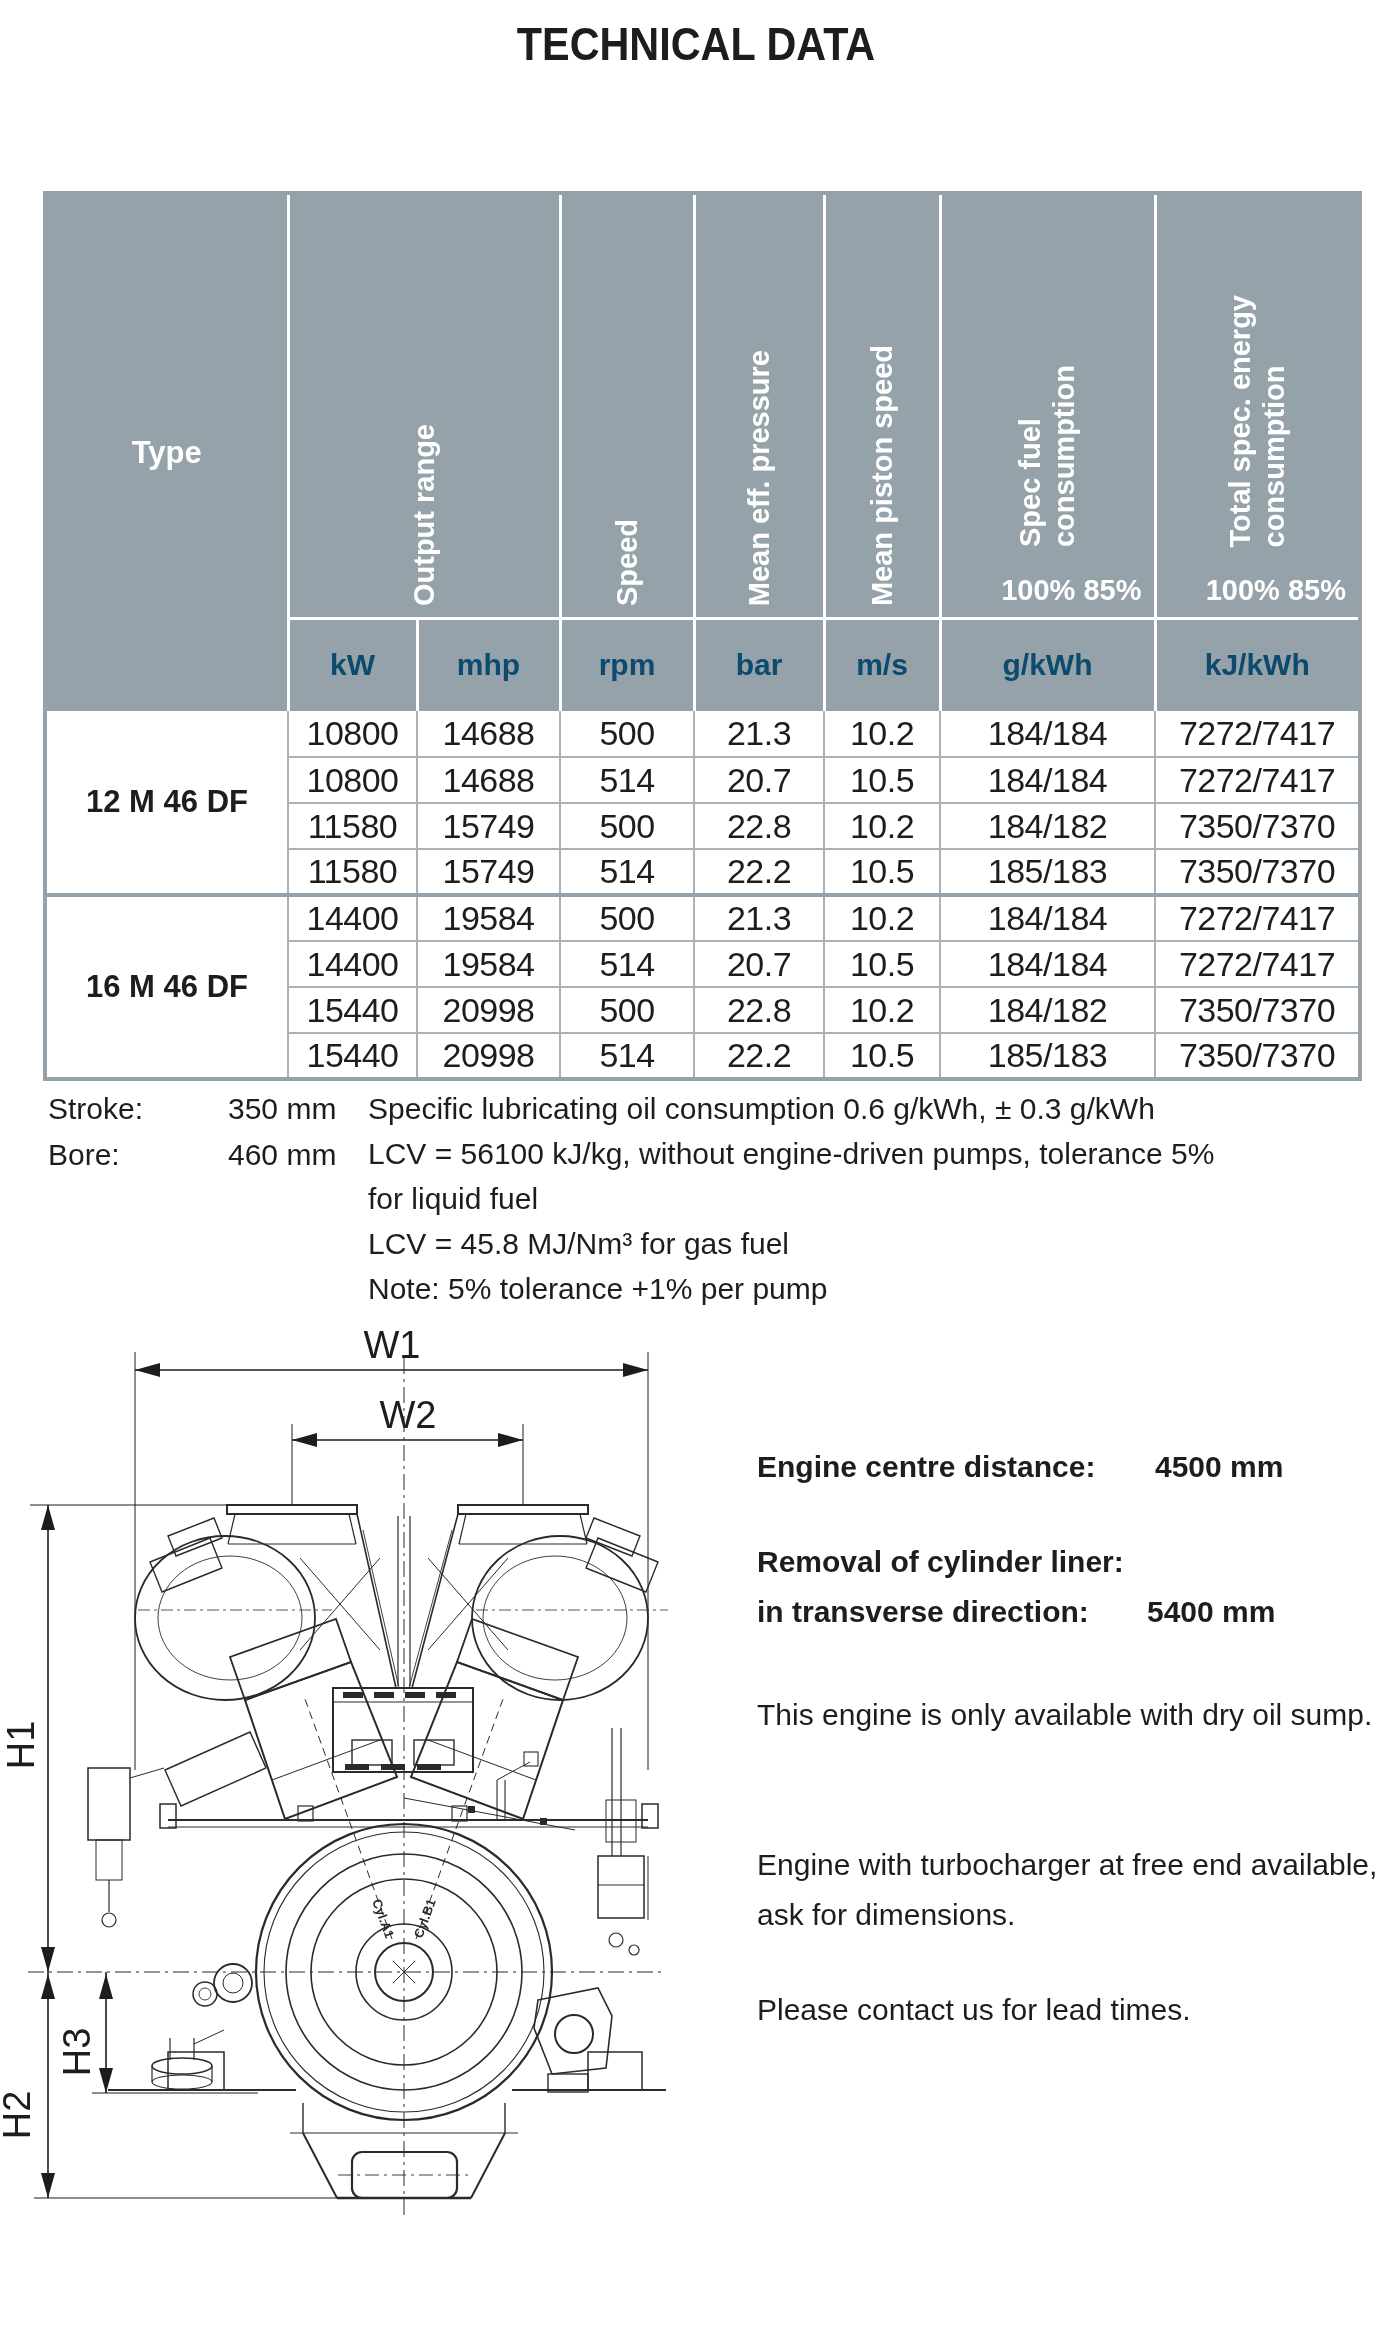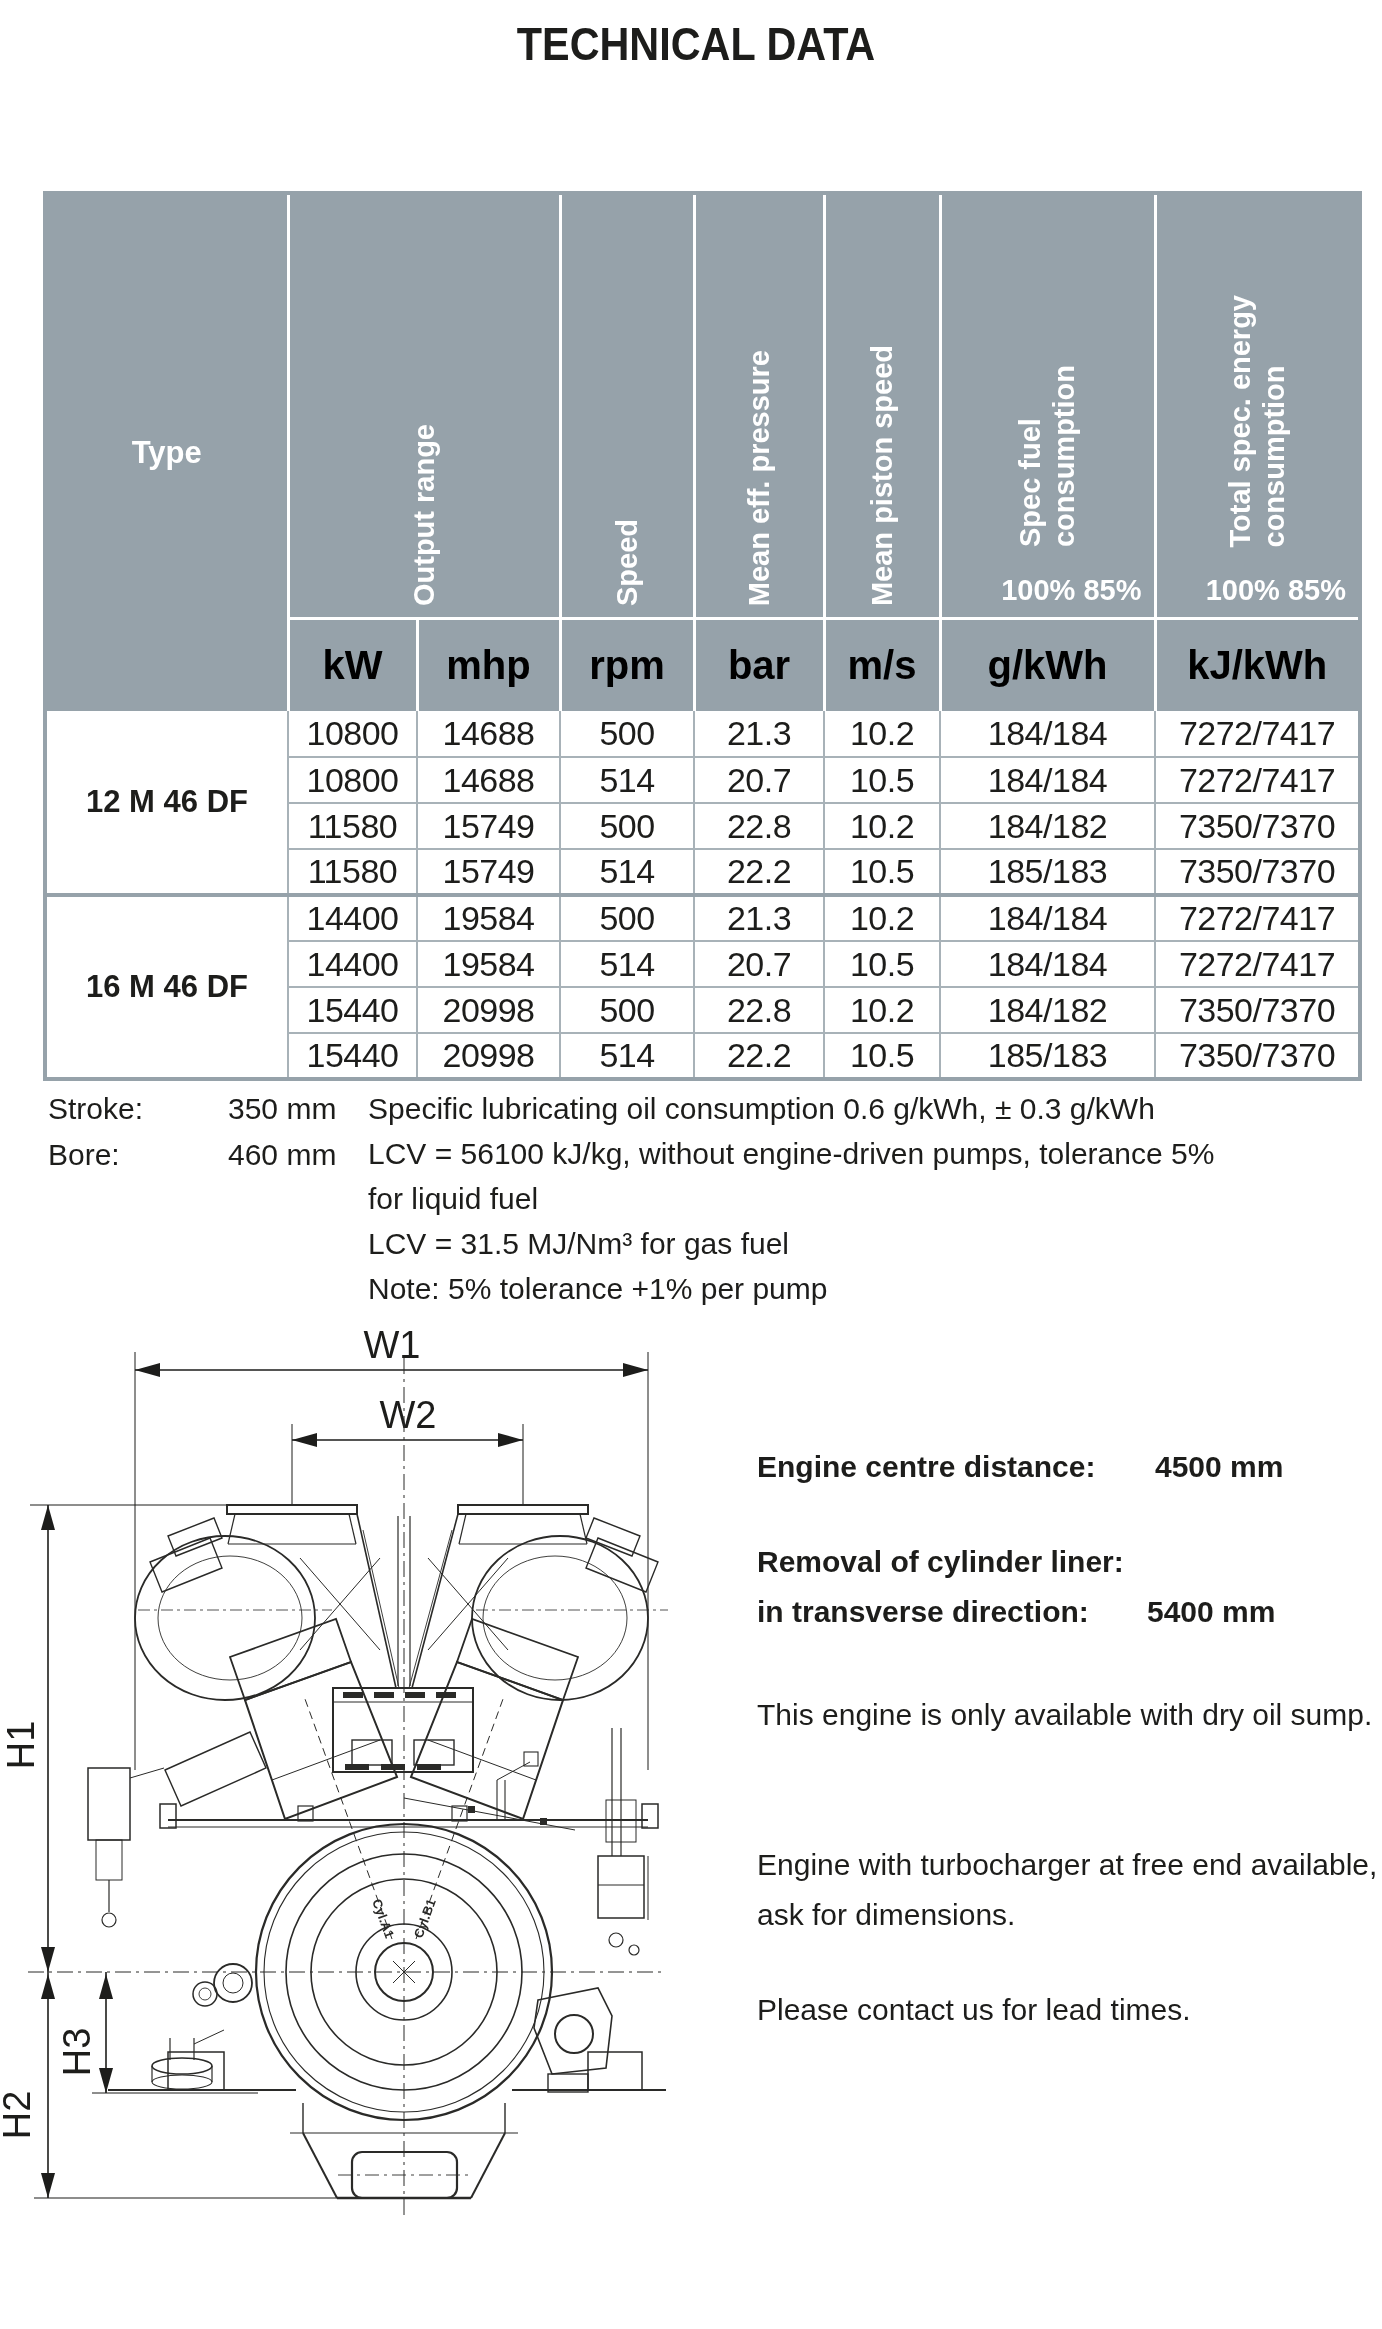--- a/index.html
+++ b/index.html
@@ -22,21 +22,21 @@
   .row-head{height:425px;}
   .row-units{height:93px;}
   .wl{border-left:3px solid #fff;}
   .rotwrap{display:flex;flex-direction:column;justify-content:flex-end;
            align-items:center;height:100%;box-sizing:border-box;padding-bottom:10px;}
   .rot{writing-mode:vertical-rl;transform:rotate(180deg);
        font-weight:bold;font-size:29px;line-height:1.18;white-space:pre;}
   .load{width:100%;box-sizing:border-box;text-align:right;padding:26px 12px 0 0;
         font-weight:bold;font-size:29px;}
   .unit{border-top:3px solid #fff;border-left:3px solid #fff;background:#96a2aa;
-        color:#000000;font-weight:bold;font-size:40px;text-align:center;vertical-align:middle;}
+        color:#0c4a6e;font-weight:bold;font-size:30px;text-align:center;vertical-align:middle;}
   tr.dr{height:46px;}
   td.d{border-left:2px solid #a8b2b8;border-top:2px solid #a8b2b8;
        text-align:center;vertical-align:middle;font-size:34px;letter-spacing:-0.5px;}
   tr.first td.d{border-top:none;}
   td.tcell{text-align:center;vertical-align:middle;font-weight:bold;font-size:31px;}
   tr.gsep td{border-top:4px solid #96a2aa !important;}
 
   
   .abs{position:absolute;}
   .note-line{font-size:30px;line-height:46px;white-space:nowrap;}
@@ -196,21 +196,21 @@
     </table>
 
   <div class="abs note-line" style="left:48px;top:1086px;">Stroke:</div>
   <div class="abs note-line" style="left:228px;top:1086px;">350 mm</div>
   <div class="abs note-line" style="left:48px;top:1132px;">Bore:</div>
   <div class="abs note-line" style="left:228px;top:1132px;">460 mm</div>
   <div class="abs notes-right" style="left:368px;top:1086px;">
     <div class="note-line">Specific lubricating oil consumption 0.6 g/kWh, ± 0.3 g/kWh</div>
     <div class="note-line">LCV = 56100 kJ/kg, without engine-driven pumps, tolerance 5%</div>
     <div class="note-line">for liquid fuel</div>
-    <div class="note-line">LCV = 31.5 MJ/Nm³ for gas fuel</div>
+    <div class="note-line">LCV = 45.8 MJ/Nm³ for gas fuel</div>
     <div class="note-line">Note: 5% tolerance +1% per pump</div>
   </div>
 
   <svg class="abs" style="left:0;top:1300px;" width="700" height="930" viewBox="0 0 700 930">
     <g stroke="#1d1d1b" stroke-width="1.6" fill="none">
 
       <line x1="135" y1="70" x2="648" y2="70"></line>
       <line x1="135" y1="52" x2="135" y2="470" stroke-width="1"></line>
       <line x1="648" y1="52" x2="648" y2="470" stroke-width="1"></line>
       <polygon points="135,70 160,63 160,77" fill="#1d1d1b" stroke="none"></polygon>

